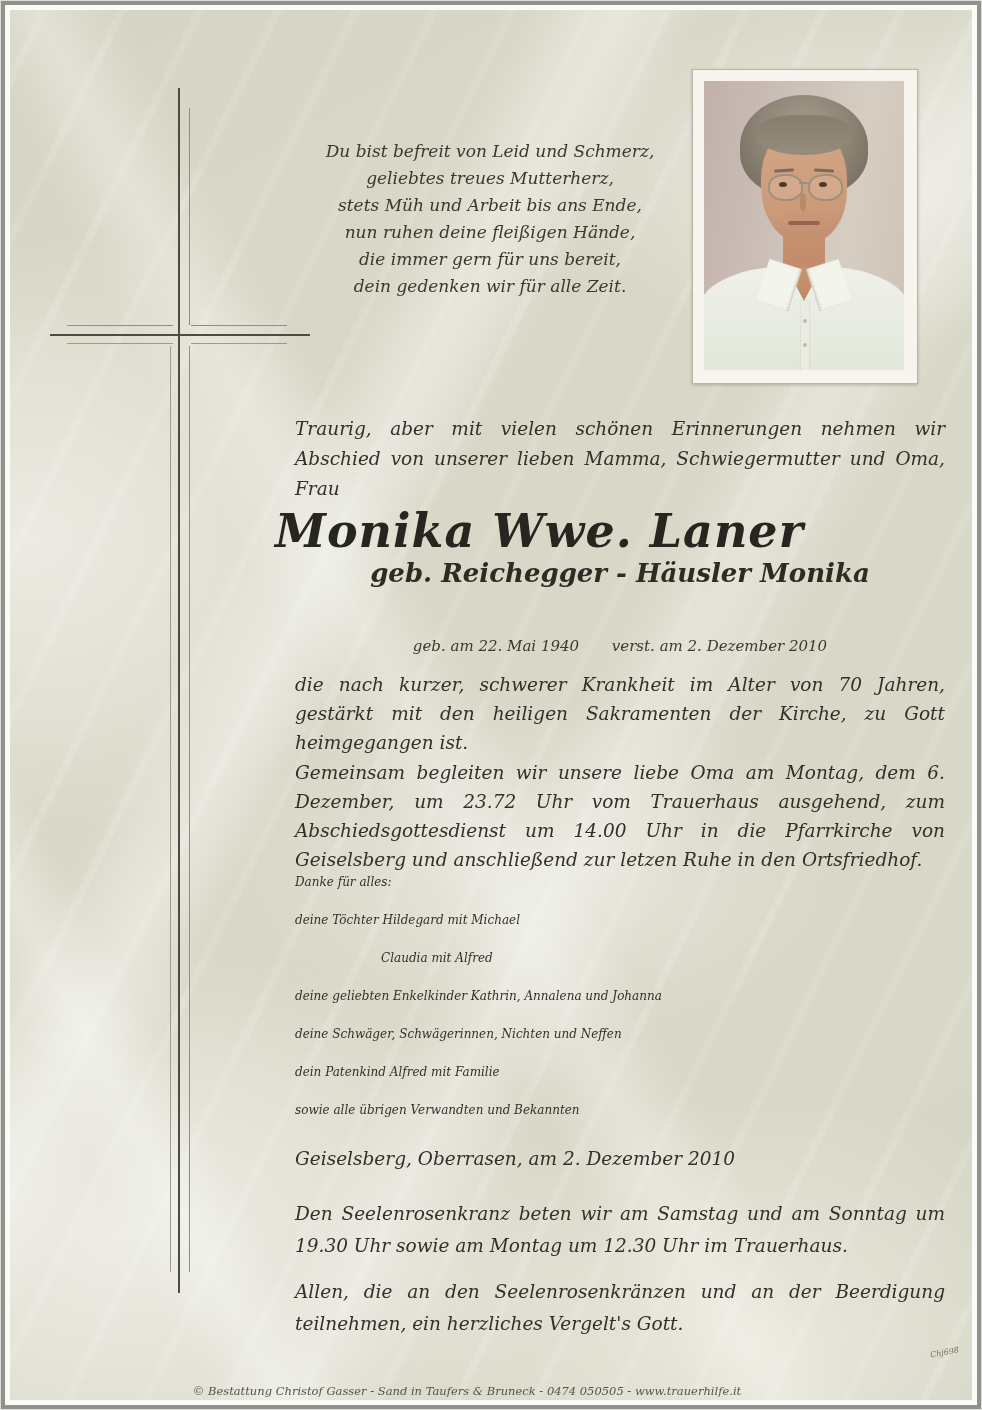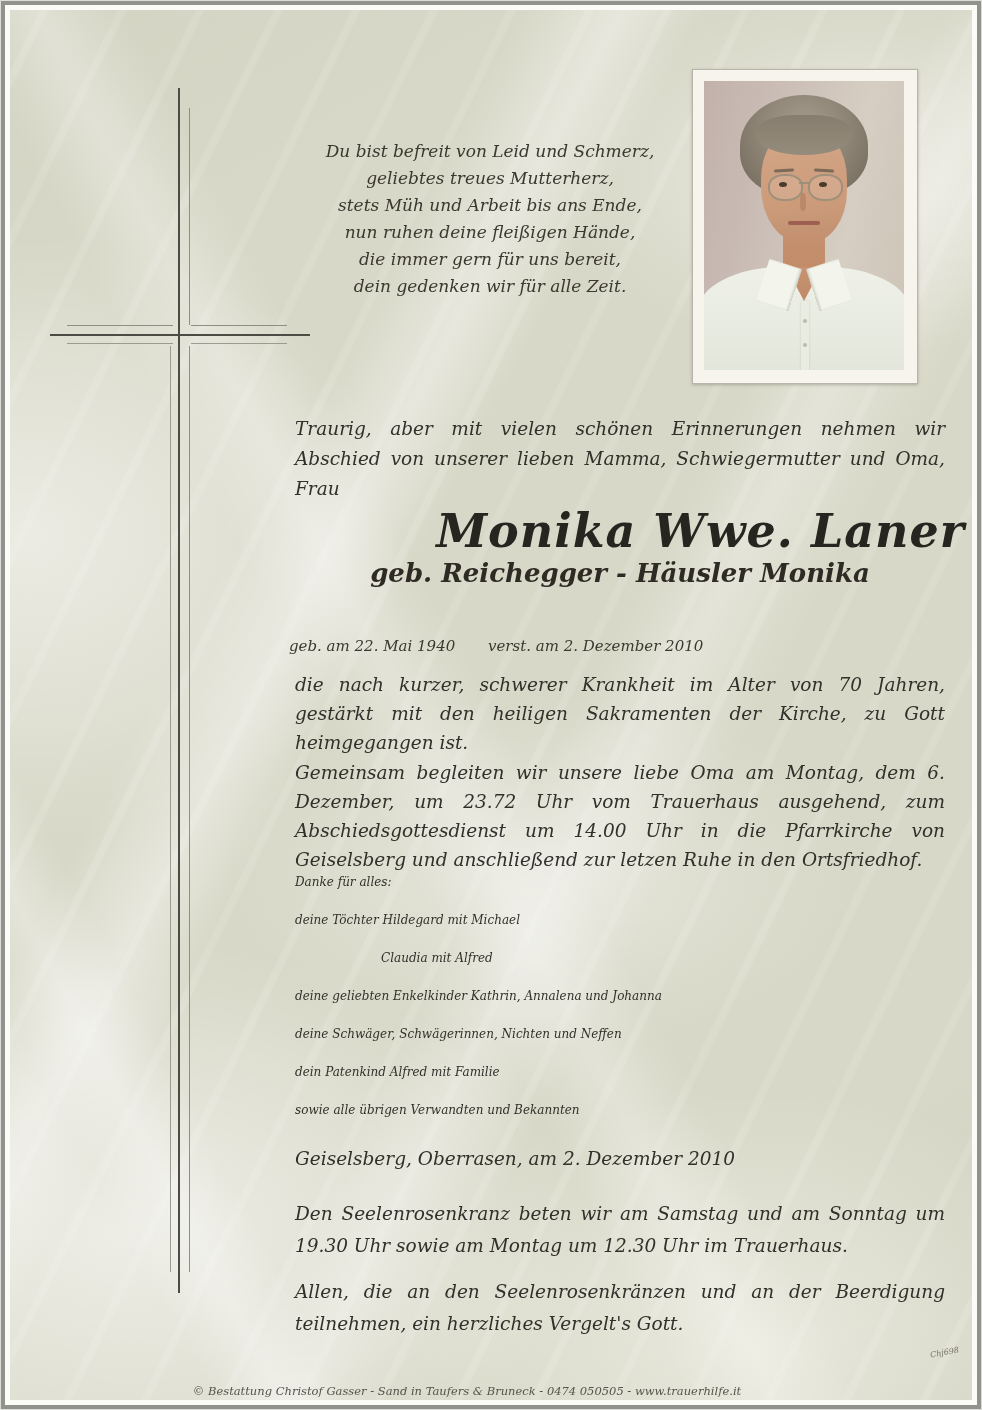--- a/index.html
+++ b/index.html
@@ -73,24 +73,24 @@
   .collar-l{left:58px;top:182px;width:34px;height:44px;background:#f3f5ec;transform:rotate(18deg);box-shadow:inset -2px 0 2px rgba(120,120,100,.25);}
   .collar-r{left:108px;top:182px;width:34px;height:44px;background:#f3f5ec;transform:rotate(-18deg);box-shadow:inset 2px 0 2px rgba(120,120,100,.25);}
   .placket{left:97px;top:220px;width:8px;height:70px;background:#e9ece1;box-shadow:0 0 2px rgba(120,120,100,.3);}
   .btn1{left:99px;top:238px;width:4px;height:4px;border-radius:50%;background:#b9bcae;}
   .btn2{left:99px;top:262px;width:4px;height:4px;border-radius:50%;background:#b9bcae;}
   
   .txt{position:absolute;color:#32302a;font-style:italic;margin:0;}
   .poem{left:250px;top:128px;width:460px;text-align:center;font-size:17px;line-height:27px;color:#3a382f;}
   .poem p{margin:0;}
   .intro{left:285px;top:404px;width:650px;font-size:18.5px;line-height:30px;text-align:justify;}
-  .name{left:265px;top:494px;width:690px;text-align:right;font-size:46px;font-weight:bold;
+  .name{left:265px;top:494px;width:690px;text-align:left;font-size:46px;font-weight:bold;
         letter-spacing:1px;color:#272520;}
   .maiden{left:265px;top:548px;width:690px;text-align:center;font-size:26px;font-weight:bold;color:#2d2b24;}
-  .dates{left:265px;top:627px;width:690px;text-align:left;font-size:15px;color:#3a382f;font-style:italic;}
+  .dates{left:265px;top:627px;width:690px;text-align:center;font-size:15px;color:#3a382f;font-style:italic;}
   .dates span{margin:0 14px;}
   .para{left:285px;top:0;width:650px;font-size:18.5px;line-height:29px;text-align:justify;}
   .p-death{top:660px;}
   .p-funeral{top:748px;}
   .thanks{left:285px;top:858px;width:650px;font-size:12px;}
   .thanks p{margin:0 0 9px 0;line-height:29px;}
   .thanks p.indent{padding-left:86px;}
   .place-date{left:285px;top:1138px;width:650px;font-size:18.5px;}
   .rosary{top:1188px;line-height:32px;}
   .closing{top:1266px;line-height:32px;}

